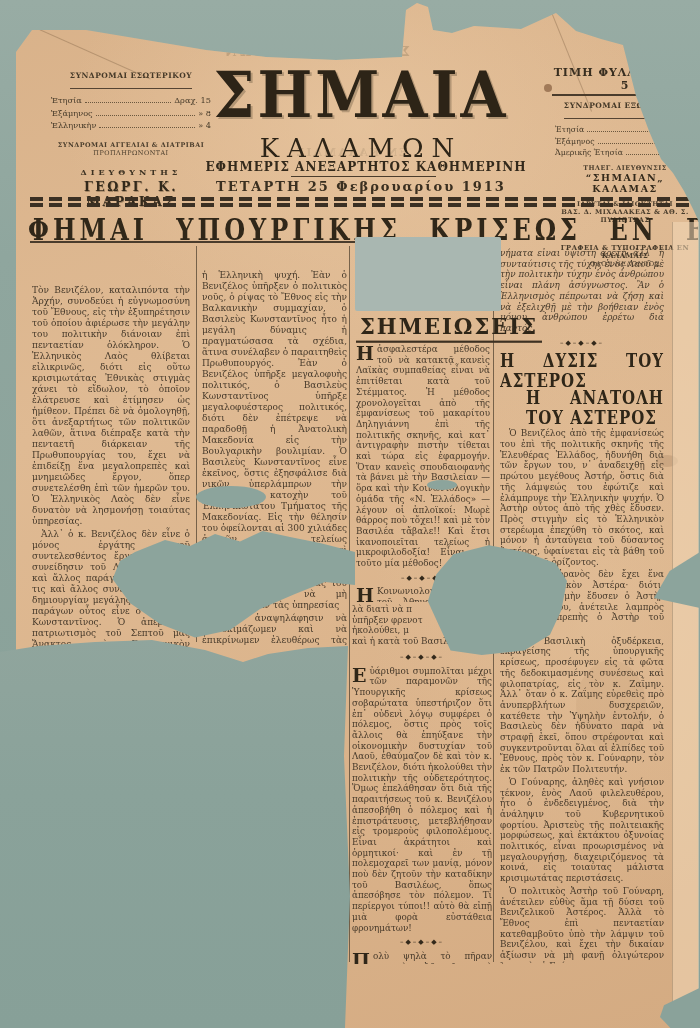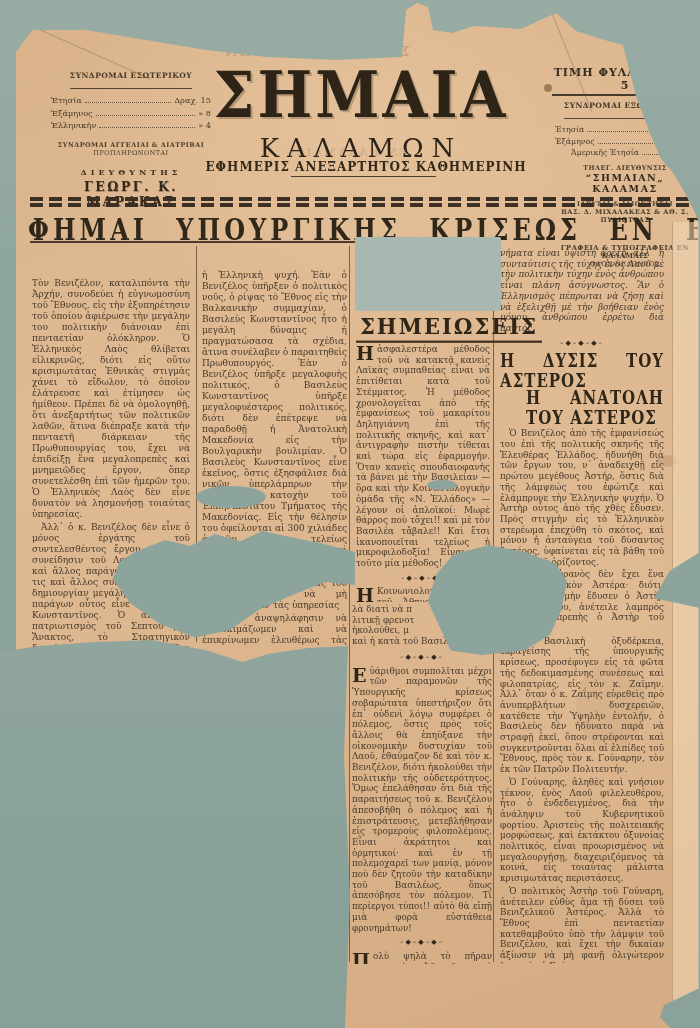--- a/index.html
+++ b/index.html
@@ -89,36 +89,37 @@
       <div class="m-notice ctr" style="margin-top:11px; font-weight:bold;">ΣΥΝΔΡΟΜΑΙ ΑΓΓΕΛΙΑΙ &amp; ΔΙΑΤΡΙΒΑΙ</div>
       <div class="m-notice ctr">ΠΡΟΠΛΗΡΩΝΟΝΤΑΙ</div>
       <div class="m-dirlabel ctr" style="margin-top:10px;">ΔΙΕΥΘΥΝΤΗΣ</div>
       <div class="m-dirname ctr" style="margin-top:2px;">ΓΕΩΡΓ. Κ. ΜΑΡΑΚΑΣ</div>
     </div>
 
     <div class="abs ctr title-big" style="left:185px; top:64px; width:320px;">ΣΗΜΑΙΑ</div>
     <div class="abs ctr title-kal" style="left:185px; top:133px; width:320px;">ΚΑΛΑΜΩΝ</div>
     <div class="abs ctr tagline" style="left:170px; top:160px; width:360px;">ΕΦΗΜΕΡΙΣ ΑΝΕΞΑΡΤΗΤΟΣ ΚΑΘΗΜΕΡΙΝΗ</div>
     <div class="abs thinrule" style="left:275px; top:176px; width:145px; height:1px;"></div>
+    <div class="abs ctr dateline" style="left:185px; top:179px; width:320px;">ΤΕΤΑΡΤΗ 25 Φεβρουαρίου 1913</div>
 
     <div class="abs" style="left:536px; top:66px; width:146px;">
       <div class="m-issue ctr" style="font-size:11px;">ΤΙΜΗ ΦΥΛΛΟΥ ΛΕΠ. 5</div>
       <div class="m-sub">ΣΥΝΔΡΟΜΑΙ ΕΞΩΤΕΡΙΚΟΥ</div>
       <div class="subrows" style="width:140px; margin-left:auto; margin-right:auto;">
         <div class="subrow" style="font-size:7.8px;">
           <span>Ἐτησία</span>
           <span class="dots"></span>
           <span>Φρ. 20</span>
         </div>
         <div class="subrow" style="font-size:7.8px;">
           <span>Ἑξάμηνος</span>
           <span class="dots"></span>
           <span>» 10</span>
         </div>
-        <div class="subrow" style="font-size:7.8px;margin-left:16px;">
+        <div class="subrow" style="font-size:7.8px;">
           <span>Ἀμερικῆς Ἐτησία</span>
           <span class="dots"></span>
           <span>Δολ. 5</span>
         </div>
       </div>
       <div class="m-notice ctr" style="margin-top:7px; font-weight:bold;">ΤΗΛΕΓ. ΔΙΕΥΘΥΝΣΙΣ</div>
       <div class="m-tele ctr">“ΣΗΜΑΙΑΝ„ ΚΑΛΑΜΑΣ</div>
       <div class="m-notice ctr" style="margin-top:6px; font-weight:bold;">ΙΔΡΥΤΑΙ &amp; ΙΔΙΟΚΤΗΤΑΙ</div>
       <div class="m-notice ctr" style="font-size:6.6px; font-weight:bold;">ΒΑΣ. Δ. ΜΙΧΑΛΑΚΕΑΣ &amp; ΑΘ. Σ. ΠΥΛΙΩΤΡΑΣ</div>
       <div class="m-notice ctr" style="margin-top:20px; font-weight:bold; font-size:6.8px;">ΓΡΑΦΕΙΑ &amp; ΤΥΠΟΓΡΑΦΕΙΑ ΕΝ ΚΑΛΑΜΑΙΣ</div>
@@ -130,21 +131,21 @@
     <div class="abs ctr" style="left:12px; top:212px; width:664px;">
       <span class="headline" style="display:inline-block;">ΦΗΜΑΙ ΥΠΟΥΡΓΙΚΗΣ ΚΡΙΣΕΩΣ ΕΝ ΒΟΥΛΓΑΡΙΑ</span>
     </div>
     <div class="abs thinrule" style="left:14px; top:241px; width:462px;"></div>
 
 
     <div class="abs vrule" style="left:180px; top:246px; height:396px;"></div>
     <div class="abs vrule" style="left:333px; top:246px; height:716px;"></div>
     <div class="abs vrule" style="left:477px; top:244px; height:718px;"></div>
 
-    <div class="abs body-txt" style="left:16px; top:278px; width:158px; height:374px;">
+    <div class="abs body-txt" style="left:16px; top:285px; width:158px; height:374px;">
       <p class="noind">Τὸν Βενιζέλον, καταλιπόντα τὴν Ἀρχήν, συνοδεύει ἡ εὐγνωμοσύνη τοῦ Ἔθνους, εἰς τὴν ἐξυπηρέτησιν τοῦ ὁποίου ἀφιέρωσε τὴν μεγάλην του πολιτικὴν διάνοιαν ἐπὶ πενταετίαν ὁλόκληρον. Ὁ Ἑλληνικὸς Λαὸς θλίβεται εἰλικρινῶς, διότι εἰς οὕτω κρισιμωτάτας Ἐθνικὰς στιγμὰς χάνει τὸ εἴδωλον, τὸ ὁποῖον ἐλάτρευσε καὶ ἐτίμησεν ὡς ἡμίθεον. Πρέπει δὲ νὰ ὁμολογηθῇ, ὅτι ἀνεξαρτήτως τῶν πολιτικῶν λαθῶν, ἅτινα διέπραξε κατὰ τὴν πενταετῆ διάρκειαν τῆς Πρωθυπουργίας του, ἔχει νὰ ἐπιδείξῃ ἕνα μεγαλοπρεπὲς καὶ μνημειῶδες ἔργον, ὅπερ συνετελέσθη ἐπὶ τῶν ἡμερῶν του. Ὁ Ἑλληνικὸς Λαὸς δὲν εἶνε δυνατὸν νὰ λησμονήσῃ τοιαύτας ὑπηρεσίας.</p>
       <p>Ἀλλ᾽ ὁ κ. Βενιζέλος δὲν εἶνε ὁ μόνος ἐργάτης τοῦ συντελεσθέντος ἔργου. Εἰς τὴν συνείδησιν τοῦ Λαοῦ ἐνυπάρχει καὶ ἄλλος παράγων, ὅστις εἴπερ τις καὶ ἄλλος συνέβαλεν εἰς τὴν δημιουργίαν μεγάλης Ἑλλάδος. Ὁ παράγων οὗτος εἶνε ὁ Βασιλεὺς Κωνσταντῖνος. Ὁ ἀπέραντος πατριωτισμὸς τοῦ Σεπτοῦ μας Ἄνακτος, τὸ Στρατηγικὸν δαιμόνιον τοῦ ἐνδόξου Στρατηλάτου, ἡ ἀκαταπόνητος ἐνεργία του, ἡ ἰδιώδης τοῦ χαρακτῆρος αὐτοῦ, τὰ Ἐθνικὰ αἰσθήματά του, ἀπετέλεσαν τὴν ἐθνικὴν φυσιογνωμίαν τοῦ Βασιλέως Κωνσταντίνου, πέριξ τοῦ ὁποίου στρέφεται σήμερον πλήρης ἐλπίδων</p>
     </div>
 
     <div class="abs body-txt" style="left:186px; top:270px; width:145px; height:376px;">
       <p class="noind">ἡ Ἑλληνικὴ ψυχή. Ἐὰν ὁ Βενιζέλος ὑπῆρξεν ὁ πολιτικὸς νοῦς, ὁ ρίψας τὸ Ἔθνος εἰς τὴν Βαλκανικὴν συμμαχίαν, ὁ Βασιλεὺς Κωνσταντῖνος ἦτο ἡ μεγάλη δύναμις ἡ πραγματώσασα τὰ σχέδια, ἅτινα συνέλαβεν ὁ παραιτηθεὶς Πρωθυπουργός. Ἐὰν ὁ Βενιζέλος ὑπῆρξε μεγαλοφυὴς πολιτικός, ὁ Βασιλεὺς Κωνσταντῖνος ὑπῆρξε μεγαλοφυέστερος πολιτικός, διότι δὲν ἐπέτρεψε νὰ παραδοθῇ ἡ Ἀνατολικὴ Μακεδονία εἰς τὴν Βουλγαρικὴν βουλιμίαν. Ὁ Βασιλεὺς Κωνσταντῖνος εἶνε ἐκεῖνος, ὅστις ἐξησφάλισε διὰ νικῶν ὑπερλάμπρων τὴν ὁριστικὴν κατοχὴν τοῦ Ἑλληνικωτάτου Τμήματος τῆς Μακεδονίας. Εἰς τὴν θέλησίν του ὀφείλονται αἱ 300 χιλιάδες ἀνδρῶν, τελείως γεγυμνασμένων καὶ ἐξωπλισμένων. Εἶνε ἄδικον καὶ ἀντιδικαιωτικὸν νὰ ἐξυμνῶμεν τὰς ὑπηρεσίας τοῦ Βενιζέλου καὶ νὰ μὴ ἀνομολογῶμεν τὰς ὑπηρεσίας</p>
       <p class="noind">εἰς τὴν ἀναψηλάφησιν νὰ ἐπιδοκιμάζωμεν καὶ νὰ ἐπικρίνωμεν ἐλευθέρως τὰς πράξεις τοῦ Βασιλέως. Τὰ πράγματα πολὺ ταχέως θ᾽ ἀφαιρέσουν τὴν ἠχηρὰν τῶν φωνὴν καὶ θ᾽ ἀποδώσουν ἐνὶ ἑκάστῳ τὸ δίκαιον· τῷ Καίσαρι τὰ τοῦ Καίσαρος καὶ τῷ Βενιζέλῳ τὰ τοῦ Βενιζέλου.</p>
     </div>
 
     <div class="abs ctr" style="left:340px; top:312px; width:134px;">
@@ -155,21 +156,21 @@
         <span class="dropcap">Η</span><span>ἀσφαλεστέρα μέθοδος τοῦ νὰ κατακτᾷ κανεὶς Λαϊκὰς συμπαθείας εἶναι νὰ ἐπιτίθεται κατὰ τοῦ Στέμματος. Ἡ μέθοδος χρονολογεῖται ἀπὸ τῆς ἐμφανίσεως τοῦ μακαρίτου Δηληγιάννη ἐπὶ τῆς πολιτικῆς σκηνῆς, καὶ κατ᾽ ἀντιγραφὴν πιστὴν τίθεται καὶ τώρα εἰς ἐφαρμογήν. Ὅταν κανεὶς σπουδαιοφανὴς τὰ βάνει μὲ τὴν Βασιλείαν —ὅρα καὶ τὴν Κοινωνιολογικὴν ὁμάδα τῆς «Ν. Ἑλλάδος» — λέγουν οἱ ἁπλοϊκοί: Μωρὲ θάρρος ποὺ τὄχει!! καὶ μὲ τὸν Βασιλέα τἄβαλε!! Καὶ ἔτσι ἱκανοποιεῖται τελείως ἡ μικροφιλοδοξία! Εἶναι καὶ τοῦτο μία μέθοδος!</span>
       </p>
       <div class="note-div">–◆–◆–◆–</div>
       <p class="noind">
         <span class="dropcap">Η</span><span>Κοινωνιολογικὴ δυὰς τοῦ Ἀθηναϊκοῦ τύπου, τῆς ὁποίας ἡ πολιτικὴ εὐσταθία ἐδοκιμάσθη εἰς πολλὰς περιστάσεις, ἤρχισε τὰς Συνταγματικάς της παραδοξολογίας ἀπὸ τῆς χθές, φθεγγομένη δηκτικωτάτας θεωρίας.</span>
       </p>
     </div>
 
     <div class="abs" style="left:336px; top:604px; width:102px; height:42px; overflow:hidden;">
       <div class="frag">λὰ διατὶ νὰ π</div>
-      <div class="frag">λιτικῇ φρενοτ</div>
+      <div class="frag">ὑπῆρξεν φρενοτ</div>
       <div class="frag">ἠκολούθει, μ</div>
       <div class="frag">καὶ ἡ κατὰ τοῦ Βασιλέ</div>
     </div>
     <div class="abs body-txt small-txt" style="left:336px; top:648px; width:140px; height:316px;">
       <div class="note-div">–◆–◆–◆–</div>
       <p class="noind">
         <span class="dropcap">Ε</span><span>ὐάριθμοι συμπολῖται μέχρι τῶν παραμονῶν τῆς Ὑπουργικῆς κρίσεως σοβαρώτατα ὑπεστήριζον ὅτι ἐπ᾽ οὐδενὶ λόγῳ συμφέρει ὁ πόλεμος, ὅστις πρὸς τοῖς ἄλλοις θὰ ἐπηύξανε τὴν οἰκονομικὴν δυστυχίαν τοῦ Λαοῦ, ἐθαύμαζον δὲ καὶ τὸν κ. Βενιζέλον, διότι ἠκολούθει τὴν πολιτικὴν τῆς οὐδετερότητος. Ὅμως ἐπελάθησαν ὅτι διὰ τῆς παραιτήσεως τοῦ κ. Βενιζέλου ἀπεσοβήθη ὁ πόλεμος καὶ ἡ ἐπιστράτευσις, μετεβλήθησαν εἰς τρομεροὺς φιλοπολέμους. Εἶναι ἀκράτητοι καὶ ὁρμητικοί· καὶ ἐν τῇ πολεμοχαρεῖ των μανίᾳ, μόνον ποὺ δὲν ζητοῦν τὴν καταδίκην τοῦ Βασιλέως, ὅπως ἀπεσόβησε τὸν πόλεμον. Τί περίεργοι τύποι!! αὐτὸ θὰ εἰπῇ μιὰ φορὰ εὐστάθεια φρονημάτων!</span>
       </p>
       <div class="note-div">–◆–◆–◆–</div>
       <p class="noind">

